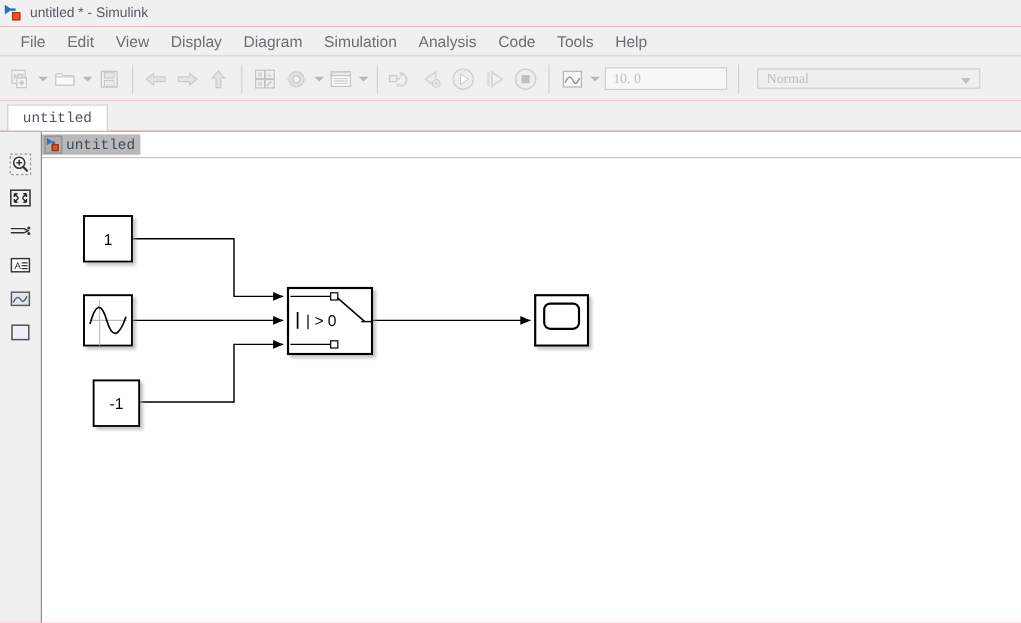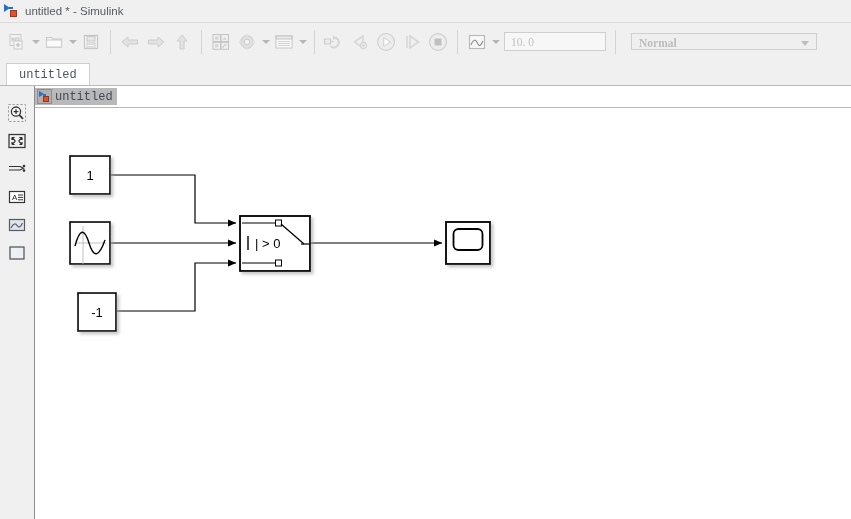--- a/index.html
+++ b/index.html
@@ -145,26 +145,25 @@
     font-family: "Liberation Serif", serif;
     margin-left: 3px;
     flex: 0 0 auto;
   }
   .sim-mode {
     width: 186px;
     height: 17px;
     border: 1px solid #cfcfcf;
     background: #efefef;
     display: flex;
-    align-items: flex-end;
+    align-items: center;
     box-sizing: border-box;
     margin-left: 9px;
     flex: 0 0 auto;
     position: relative;
-    font-weight: bold;
   }
   .sim-mode .label {
     font-size: 11.5px;
     color: #bcbcbc;
     padding-left: 7px;
     font-family: "Liberation Serif", serif;
   }
   .sim-mode .dd {
     position: absolute;
     right: 7px; top: 7px;
@@ -287,20 +286,32 @@
 
   <div class="titlebar">
     <div class="app-icon slicon">
       <div class="tri"></div>
         <div class="stem"></div>
         <div class="sq"></div>
     </div>
     <div class="title-text">untitled * - Simulink</div>
   </div>
 
+  <div class="menubar">
+    <div class="menu-item">File</div>
+    <div class="menu-item">Edit</div>
+    <div class="menu-item">View</div>
+    <div class="menu-item">Display</div>
+    <div class="menu-item">Diagram</div>
+    <div class="menu-item">Simulation</div>
+    <div class="menu-item">Analysis</div>
+    <div class="menu-item">Code</div>
+    <div class="menu-item">Tools</div>
+    <div class="menu-item">Help</div>
+  </div>
 
   <div class="toolbar">
 
     <div class="tb-btn">
       <svg width="20" height="20" viewBox="0 0 20 20">
         <rect x="3" y="2.5" width="11" height="11" fill="#f2f2f2" stroke="#c9c9c9" stroke-width="1"></rect>
         <polygon points="4.5,5 4.5,10 8,7.5" fill="#cdcdcd"></polygon>
         <rect x="8" y="6" width="4" height="4" fill="#e2e2e2" stroke="#cacaca"></rect>
         <rect x="7" y="9" width="8" height="8" fill="#f4f4f4" stroke="#c9c9c9"></rect>
         <path d="M11 11 v4 M9 13 h4" stroke="#c6c6c6" stroke-width="1.6"></path>

